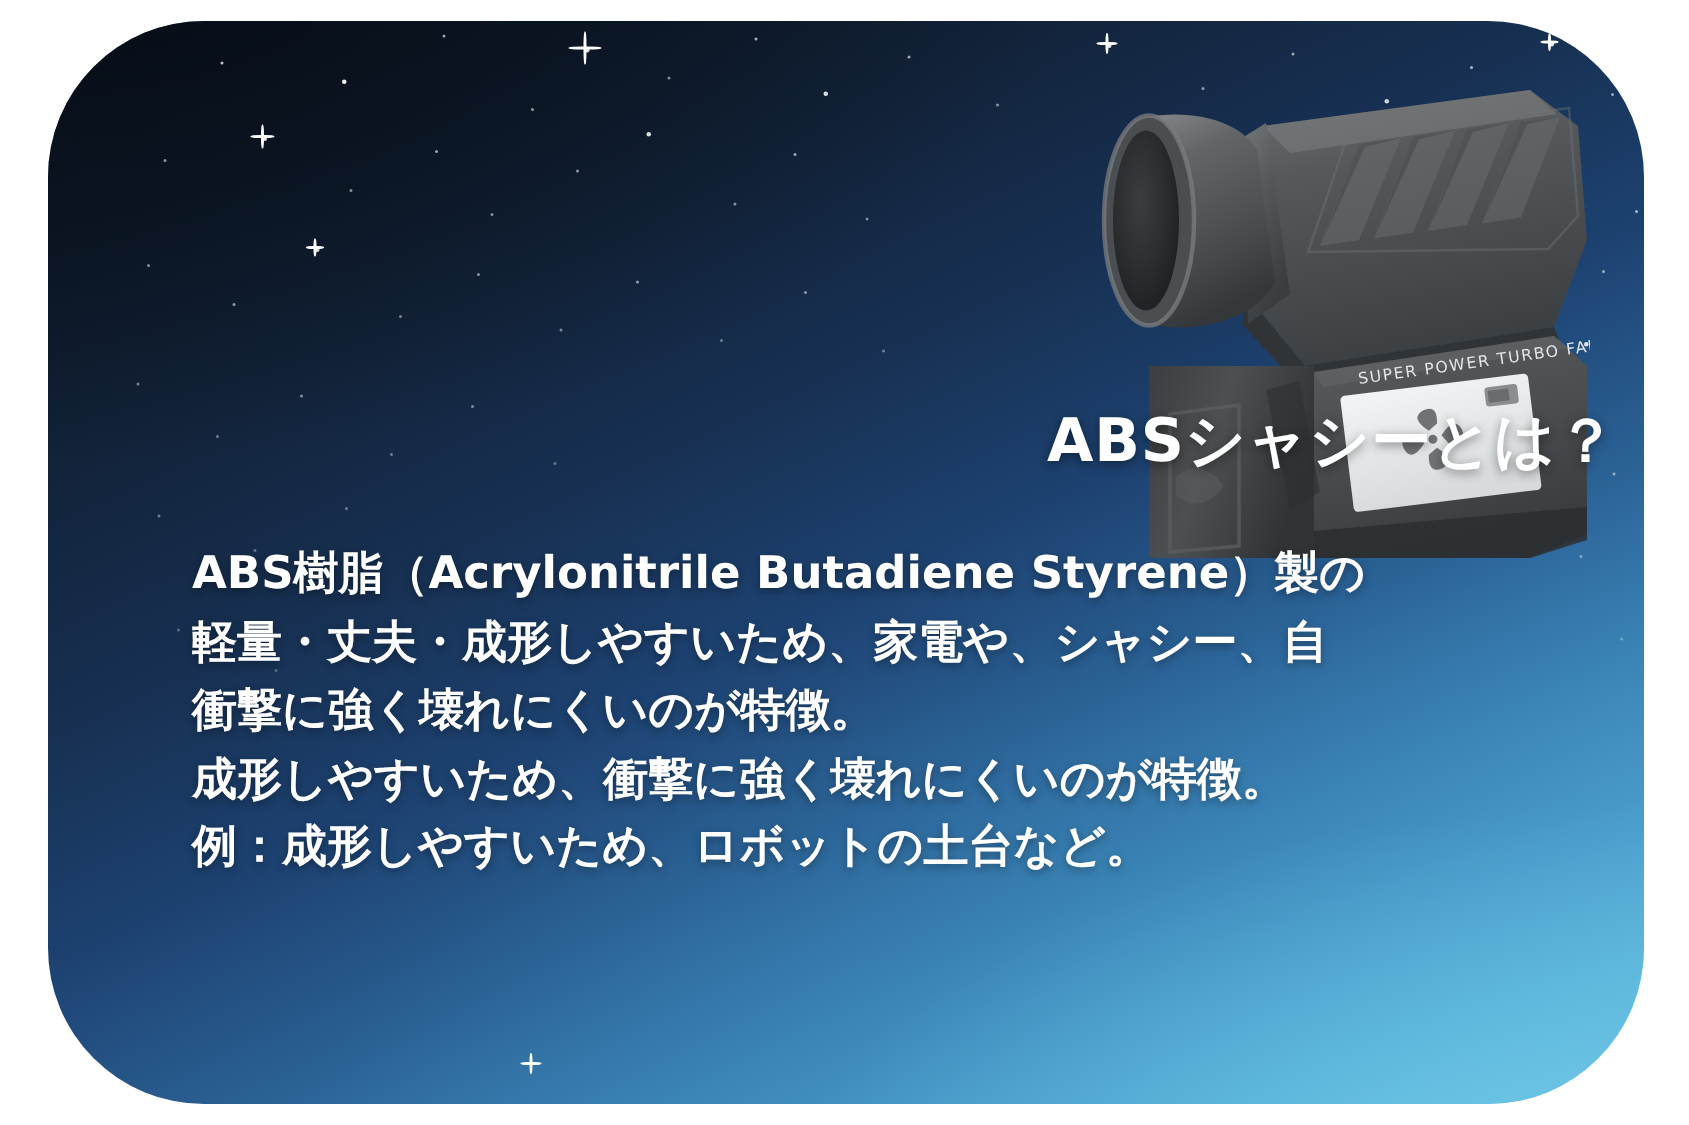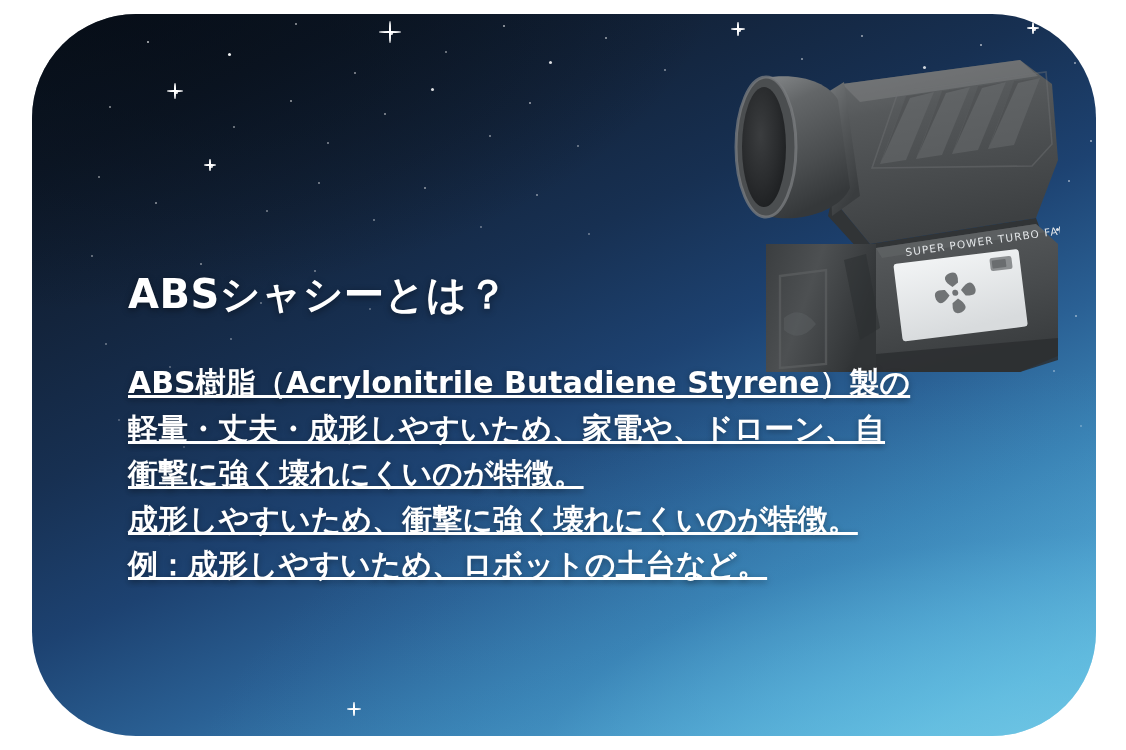--- a/index.html
+++ b/index.html
@@ -83,28 +83,28 @@
     color:#ffffff;
   }
   .title {
     font-size:40px;
     font-weight:700;
     letter-spacing:.5px;
     line-height:1.1;
     text-shadow:0 2px 7px rgba(0,0,0,.45);
     margin-bottom:44px;
     white-space:nowrap;
+    text-align:right;
   }
   .body-lines {
     font-size:30px;
     font-weight:700;
     line-height:1.52;
     letter-spacing:0px;
     text-shadow:0 2px 6px rgba(0,0,0,.35);
-    text-decoration:underline;
   }
   .body-lines div { white-space:nowrap; }
 </style>
 </head>
 <body>
 
 <div id="stage">
 
   <div class="card">
     <div class="card-wash"></div>
@@ -268,21 +268,21 @@
         </g>
 
         <path d="M156,306 L338,290 L338,312 L300,324 L156,324 Z" fill="#2b2e30" opacity=".85"></path>
       </svg>
     </div>
 
     <div class="copy">
       <div class="title">ABSシャシーとは？</div>
       <div class="body-lines" id="bodyLines">
           <div>ABS樹脂（Acrylonitrile Butadiene Styrene）製の</div>
-          <div>軽量・丈夫・成形しやすいため、家電や、ドローン、自</div>
+          <div>軽量・丈夫・成形しやすいため、家電や、シャシー、自</div>
           <div>衝撃に強く壊れにくいのが特徴。</div>
           <div>成形しやすいため、衝撃に強く壊れにくいのが特徴。</div>
           <div>例：成形しやすいため、ロボットの土台など。</div>
         </div>
     </div>
   </div>
 
 </div>
 
 </body></html>

